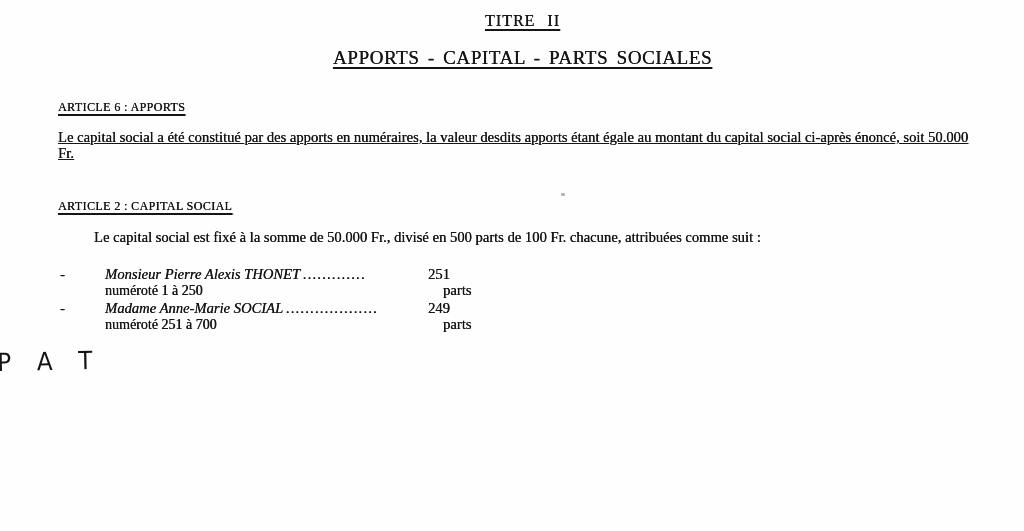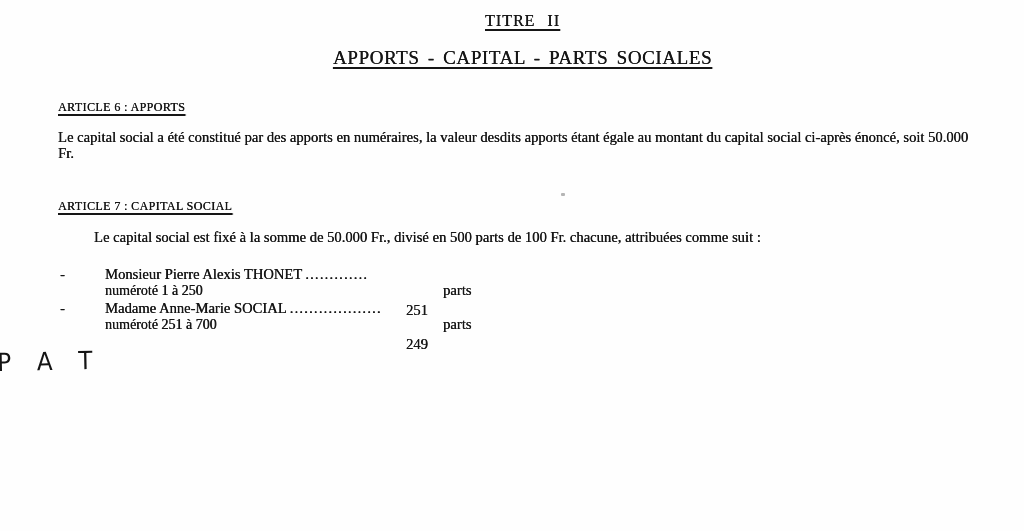--- a/index.html
+++ b/index.html
@@ -49,46 +49,46 @@
     letter-spacing: 0.4px;
   }
   .h-art6 { top: 100px; }
   .h-art7 { top: 199px; }
   .body-par {
     position: absolute;
     left: 58px;
     font-size: 14.6px;
     line-height: 15.8px;
   }
-  .p-art6 { top: 130px; width: 914px; }
+  .p-art6 { top: 130px; width: 914px; text-decoration: underline; }
   .p-art7 { top: 230px; width: 930px; margin-left: 36px; }
   .alloc-line {
     position: absolute;
     left: 0;
     width: 100%;
     font-size: 14.6px;
     height: 17px;
   }
   .alloc-line .bullet {
     position: absolute;
     left: 60px;
   }
   .alloc-line .name-dots {
     position: absolute;
     left: 105px;
     white-space: nowrap;
+    font-style: italic;
   }
   .alloc-line .dots {
     letter-spacing: 1.2px;
     padding-left: 3px;
   }
   .alloc-line .count {
     position: absolute;
-    left: 406px;
-    margin-top: 36px;
+    left: 428px;
   }
   .alloc-line .unit {
     position: absolute;
     left: 443px;
     margin-top: 16px;
   }
   .alloc-sub {
     position: absolute;
     left: 105px;
     font-size: 14px;
@@ -134,21 +134,21 @@
     <span class="u">APPORTS - CAPITAL - PARTS SOCIALES</span>
   </div>
 
   <div class="article-heading h-art6">
     <span class="u">ARTICLE 6 : APPORTS</span>
   </div>
 
   <div class="body-par p-art6">Le capital social a été constitué par des apports en numéraires, la valeur desdits apports étant égale au montant du capital social ci-après énoncé, soit 50.000 Fr.</div>
 
   <div class="article-heading h-art7">
-    <span class="u">ARTICLE 7 : CAPITAL  SOCIAL</span>
+    <span class="u">ARTICLE 2 : CAPITAL  SOCIAL</span>
   </div>
 
   <div class="body-par p-art7">Le capital social est fixé à la somme de 50.000 Fr., divisé en 500 parts de 100 Fr. chacune, attribuées comme suit :</div>
 
   <div class="alloc-line row-a1">
     <span class="bullet">-</span>
     <span class="name-dots"><span>Monsieur Pierre Alexis THONET</span><span class="dots">.............</span></span>
     <span class="count">251</span>
     <span class="unit">parts</span>
   </div>

